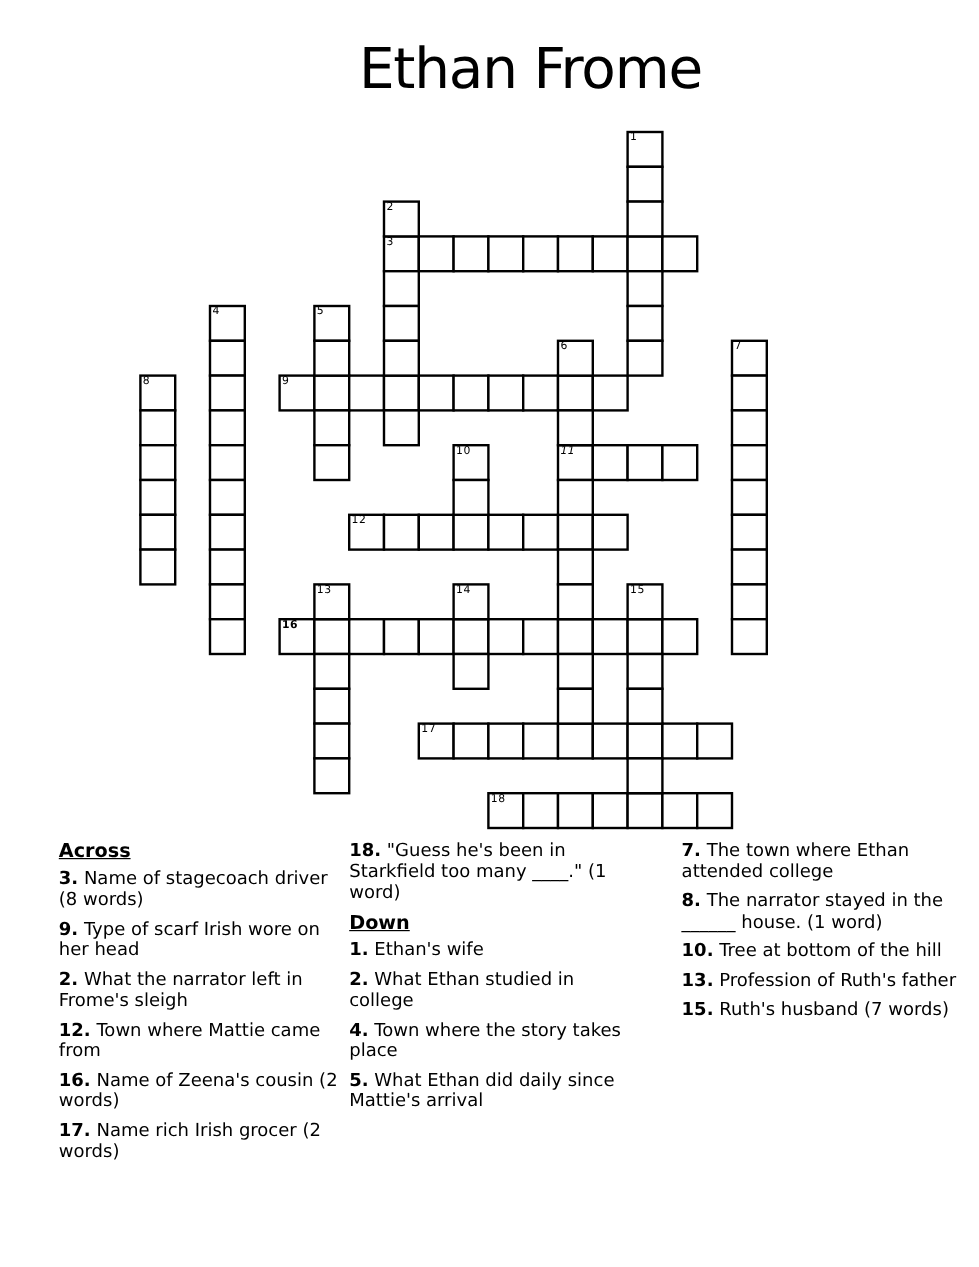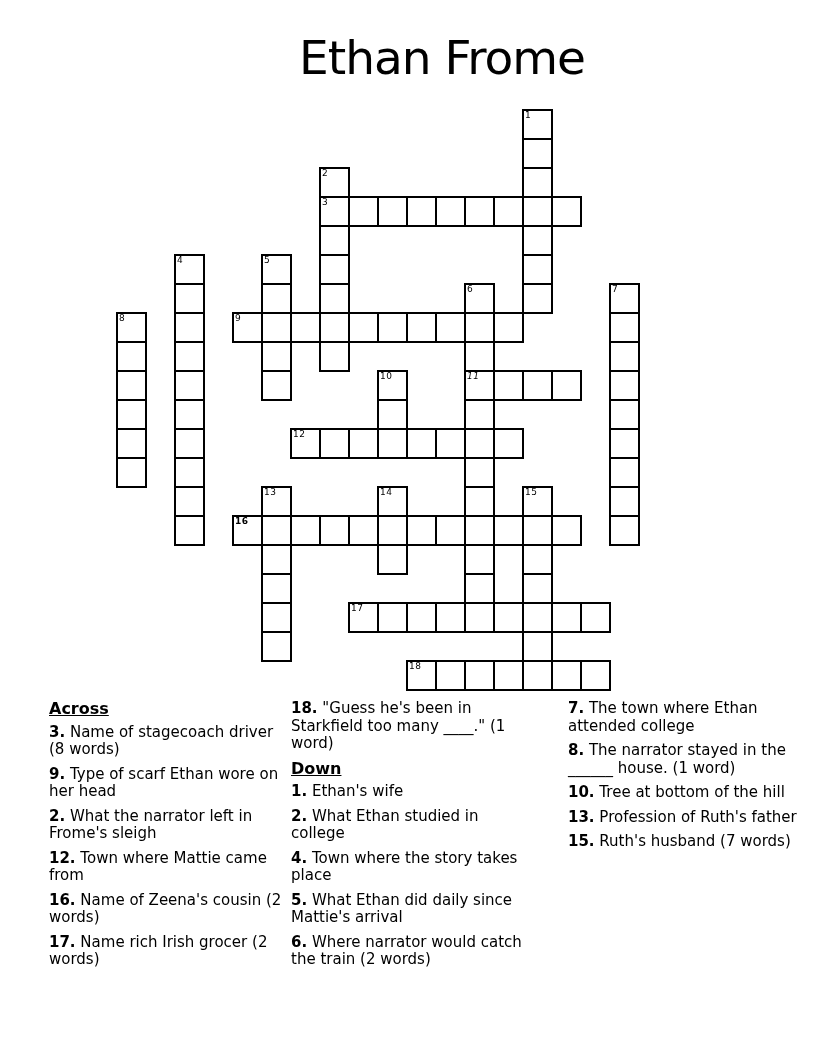--- a/index.html
+++ b/index.html
@@ -232,34 +232,33 @@
       <span class="cell-num">15</span>
     </div>
     <div class="cell" style="left: 406px; top: 435px;"></div>
     <div class="cell" style="left: 406px; top: 464px;"></div>
     <div class="cell" style="left: 406px; top: 522px;"></div>
   </div>
 
 <div id="clue-col-1" class="clue-col">
     <div class="clue-header">Across</div>
     <p class="clue"><b>3.</b> <span>Name of stagecoach driver (8 words)</span></p>
-    <p class="clue"><b>9.</b> <span>Type of scarf Ethan wore on her head</span></p>
+    <p class="clue"><b>9.</b> <span>Type of scarf Irish wore on her head</span></p>
     <p class="clue"><b>2.</b> <span>What the narrator left in Frome's sleigh</span></p>
     <p class="clue"><b>12.</b> <span>Town where Mattie came from</span></p>
     <p class="clue"><b>16.</b> <span>Name of Zeena's cousin (2 words)</span></p>
     <p class="clue"><b>17.</b> <span>Name rich Irish grocer (2 words)</span></p>
   </div>
 <div id="clue-col-2" class="clue-col">
     <p class="clue"><b>18.</b> <span>"Guess he's been in Starkfield too many ____." (1 word)</span></p>
     <div class="clue-header mid">Down</div>
     <p class="clue"><b>1.</b> <span>Ethan's wife</span></p>
     <p class="clue"><b>2.</b> <span>What Ethan studied in college</span></p>
     <p class="clue"><b>4.</b> <span>Town where the story takes place</span></p>
     <p class="clue"><b>5.</b> <span>What Ethan did daily since Mattie's arrival</span></p>
-    <p class="clue"><b>6.</b> <span>Where narrator would catch the train (2 words)</span></p>
   </div>
 <div id="clue-col-3" class="clue-col">
     <p class="clue"><b>7.</b> <span>The town where Ethan attended college</span></p>
     <p class="clue"><b>8.</b> <span>The narrator stayed in the ______ house. (1 word)</span></p>
     <p class="clue"><b>10.</b> <span>Tree at bottom of the hill</span></p>
     <p class="clue"><b>13.</b> <span>Profession of Ruth's father</span></p>
     <p class="clue"><b>15.</b> <span>Ruth's husband (7 words)</span></p>
   </div>
 
 </body></html>

